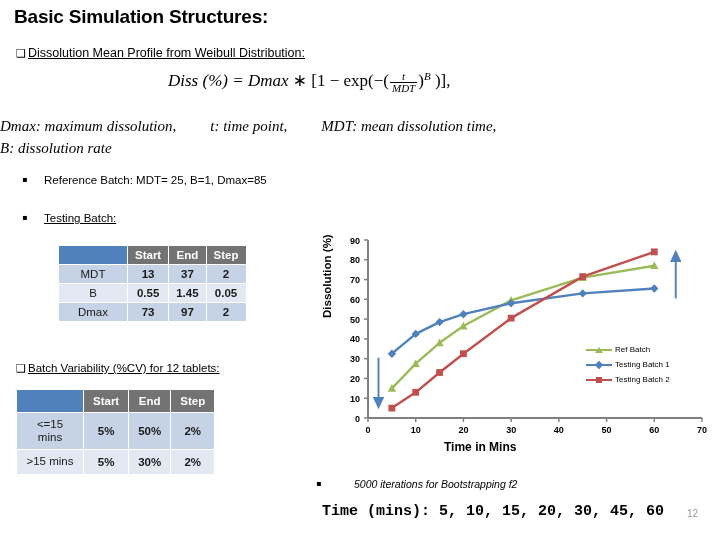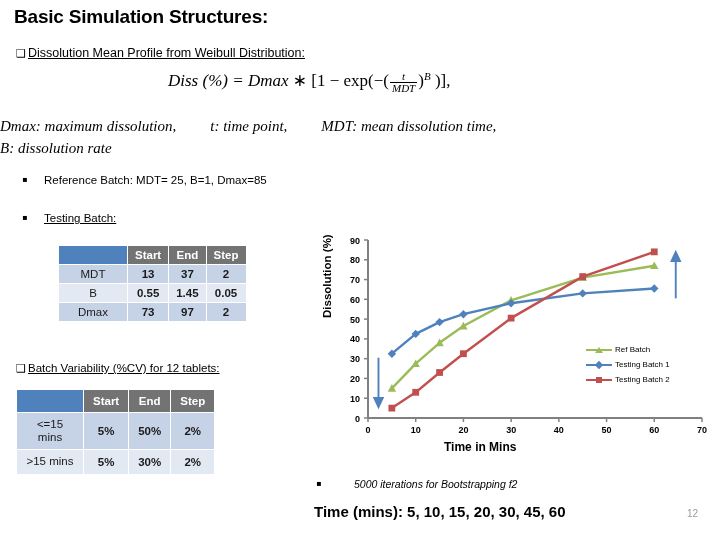--- a/index.html
+++ b/index.html
@@ -112,22 +112,22 @@
     border-left:4px solid transparent;border-right:4px solid transparent;
     border-bottom:6px solid #9BBB59;left:9px;top:2px;
   }
 
   
   .boot{
     position:absolute;left:316px;top:478px;font-size:10.5px;font-style:italic;
   }
   .boot .mark{display:inline-block;width:38px;font-family:"DejaVu Sans",sans-serif;font-size:8px;vertical-align:2px;}
   .timeline{
-    position:absolute;left:314px;top:503px;
-    font-size:15px;font-weight:bold;
+    position:absolute;left:322px;top:503px;
+    font-size:15px;font-weight:bold;font-family:Liberation Mono, monospace;
   }
   .pageno{
     position:absolute;left:687px;top:508px;
     font-size:10px;color:#9c9c9c;
   }
 </style>
 </head>
 <body>
 
 <div class="slide">

